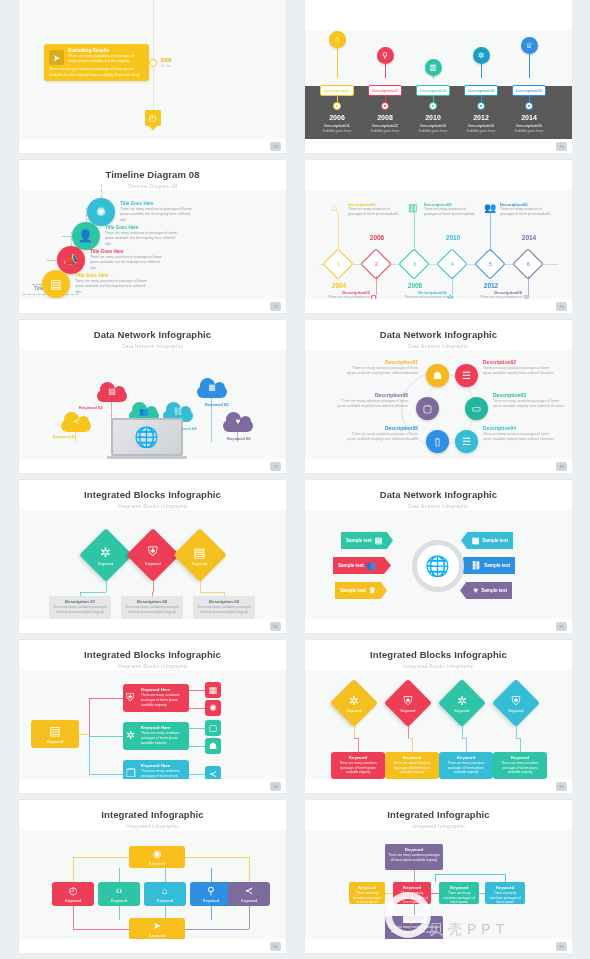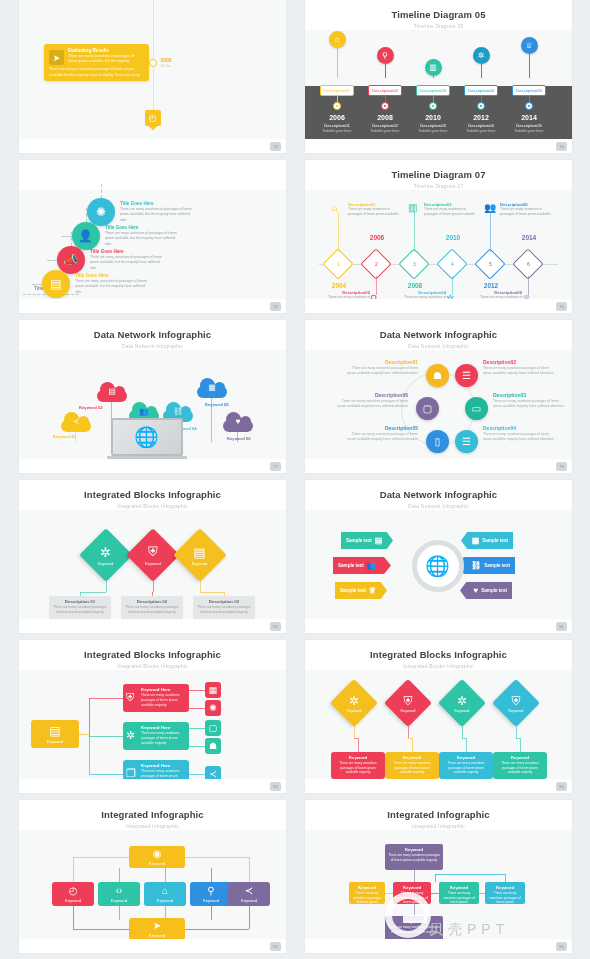--- a/index.html
+++ b/index.html
@@ -167,24 +167,20 @@
       <div class="node"></div>
       <div class="yr">2005</div>
       <div class="yrs">16 Oct</div>
       <div class="tag">◴</div>
     </div>
     <div class="sl-foot"></div>
     <div class="pg">73</div>
   </div>
 
   <div class="slide">
-    <div class="sl-head">
-      <div class="sl-title">Timeline Diagram 05</div>
-      <div class="sl-sub">Timeline Diagram 05</div>
-    </div>
     <div class="sl-body s2">
       <div class="band"></div>
       <div id="s2-cols">
           <div class="col" style="left:6px;">
             <div class="tcirc" style="background:#f8c51c">⌂</div>
             <div class="stem" style="height:30px;background:#f8c51c"></div>
             <div><span class="pill" style="border-color:#f8c51c;color:#f8c51c">Description01</span></div>
             <div class="stem" style="height:6px;background:#f8c51c"></div>
             <div class="dot" style="border-color:#f8c51c;color:#f8c51c"></div>
             <div class="yr">2006</div>
@@ -236,20 +232,24 @@
             <div class="d2">Subtitle goes here</div>
             <div style="height:6px"></div>
           </div>
         </div>
     </div>
     <div class="sl-foot"></div>
     <div class="pg">74</div>
   </div>
 
   <div class="slide">
+    <div class="sl-head">
+      <div class="sl-title">Timeline Diagram 08</div>
+      <div class="sl-sub">Timeline Diagram 08</div>
+    </div>
     <div class="sl-body s3">
       <div class="c tgh" style="left:15px;top:96px;">Title Goes Here</div>
       <div class="c dash" style="left:4px;top:104px;width:56px;"></div>
       <div id="s3-steps">
           <div class="c" style="left:68px;top:8px;display:flex;align-items:center;gap:5px;">
             <div class="bub" style="background:#35bcd6">✺</div>
             <div>
               <h5 style="color:#35bcd6">Title Goes Here</h5>
               <p>There are many variations  of passages of lorem ipsum available, but the majority have  suffered alter</p>
             </div>
@@ -281,24 +281,20 @@
             </div>
           </div>
           <div class="c dash" style="left:13px;top:94px;width:10px;"></div>
         </div>
     </div>
     <div class="sl-foot"></div>
     <div class="pg">75</div>
   </div>
 
   <div class="slide">
-    <div class="sl-head">
-      <div class="sl-title">Timeline Diagram 07</div>
-      <div class="sl-sub">Timeline Diagram 07</div>
-    </div>
     <div class="sl-body s4">
       <div class="axis"></div>
       <div id="s4-nodes">
           <div class="dm" style="left:22px;top:63px;border-color:#f8c51c;">
             <span style="color:#f8c51c">1</span>
           </div>
           <div class="yr" style="left:22px;top:92px;width:24px;text-align:center;color:#f8c51c;">2004</div>
           <div class="conn" style="left:33px;top:22px;height:40px;background:#f8c51c;opacity:.5;"></div>
           <div class="ic" style="left:27px;top:12px;color:#f8c51c;">⌂</div>
           <div class="c" style="left:43px;top:12px;">

